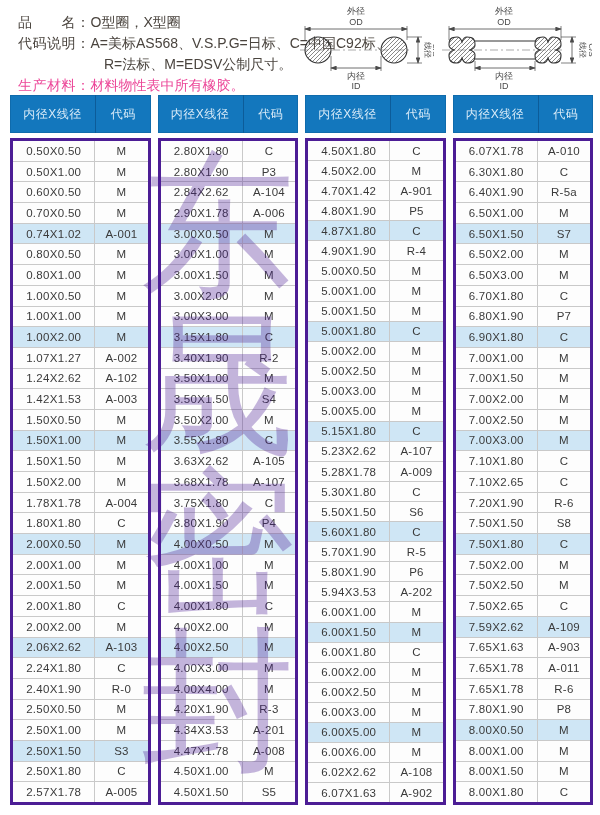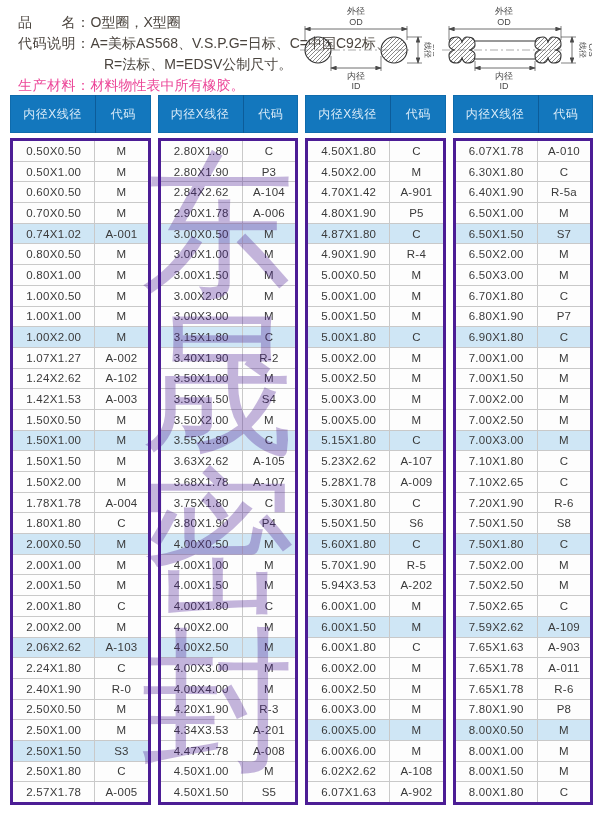--- a/index.html
+++ b/index.html
@@ -498,20 +498,24 @@
           </div>
           <div class="trow hl">
             <div class="cell size">5.60X1.80</div>
             <div class="cell code">C</div>
           </div>
           <div class="trow">
             <div class="cell size">5.70X1.90</div>
             <div class="cell code">R-5</div>
           </div>
           <div class="trow">
+            <div class="cell size">5.80X1.90</div>
+            <div class="cell code">P6</div>
+          </div>
+          <div class="trow">
             <div class="cell size">5.94X3.53</div>
             <div class="cell code">A-202</div>
           </div>
           <div class="trow">
             <div class="cell size">6.00X1.00</div>
             <div class="cell code">M</div>
           </div>
           <div class="trow hl">
             <div class="cell size">6.00X1.50</div>
             <div class="cell code">M</div>

